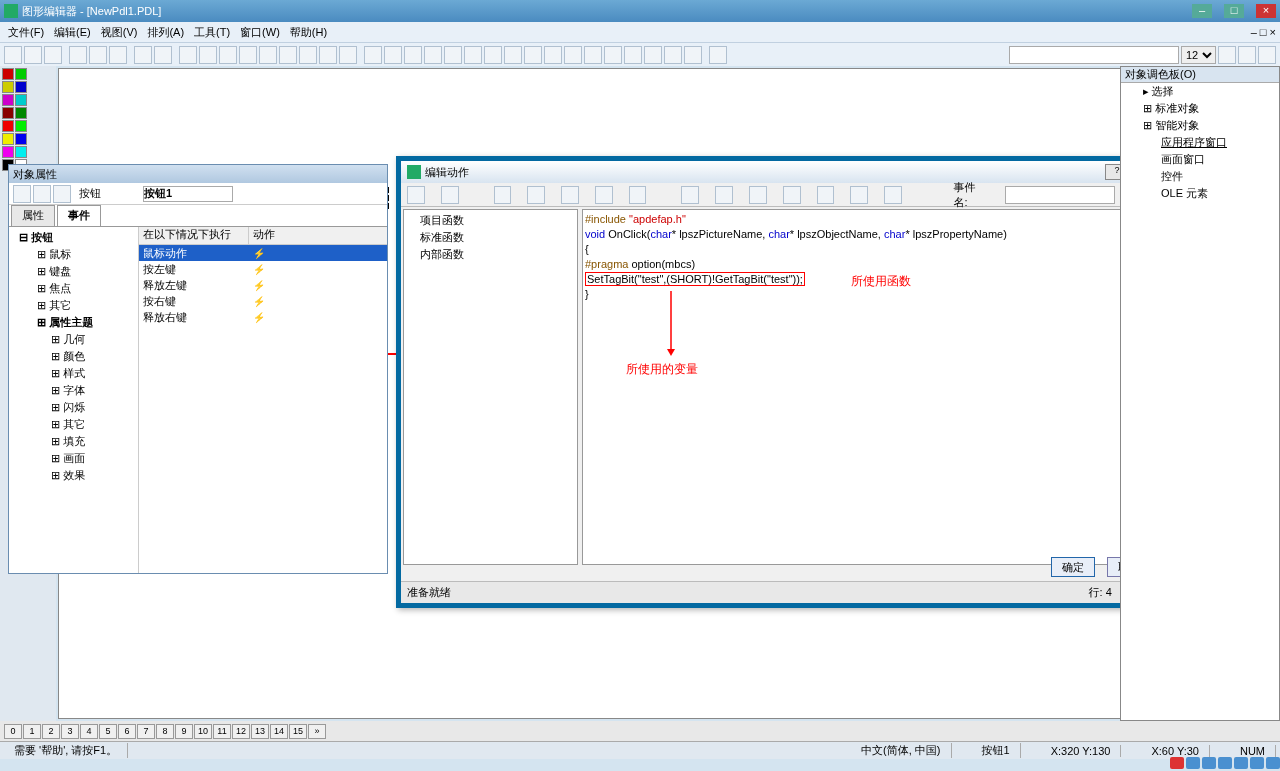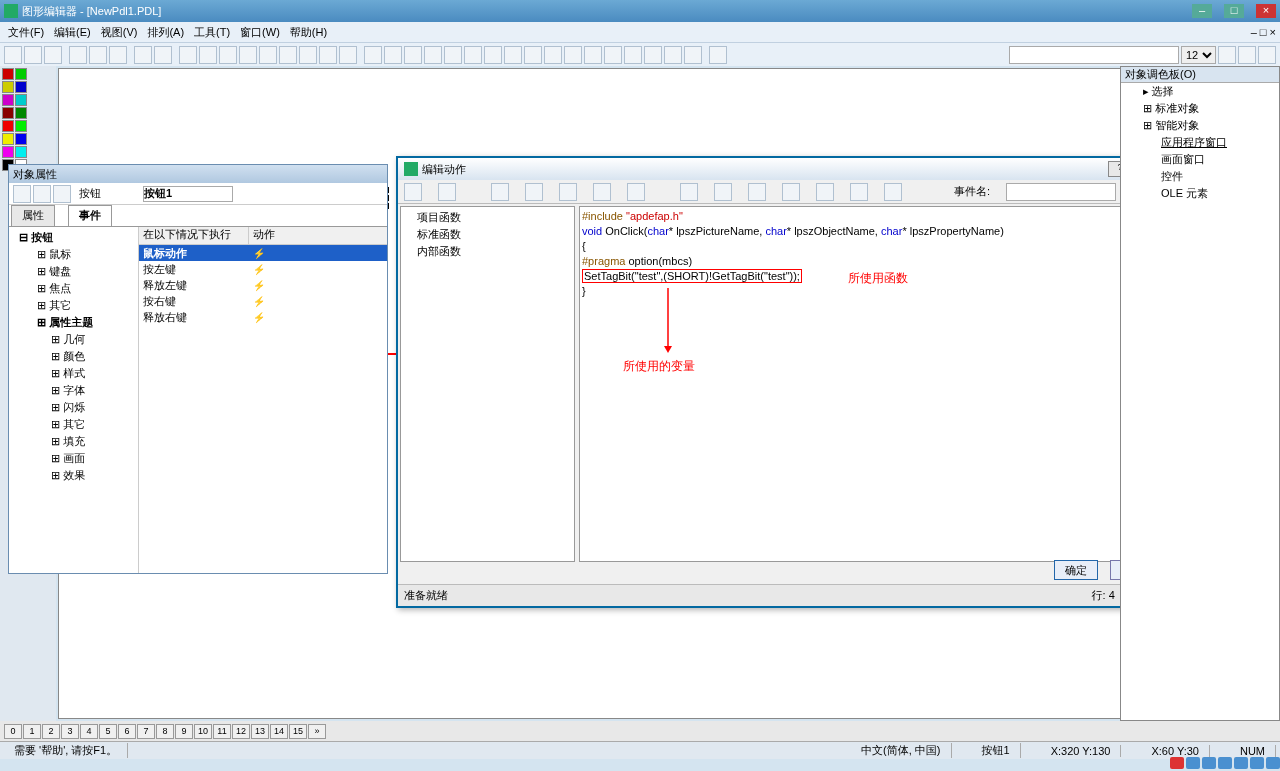--- a/index.html
+++ b/index.html
@@ -26,39 +26,39 @@
 .canvas { position: absolute; inset: 2px; background: #fff; background-image: radial-gradient(#bbb 0.5px, transparent 0.5px); background-size: 8px 8px; border: 1px solid #888; }
 .obj-btn { position: absolute; top: 118px; left: 280px; width: 50px; height: 22px; border: 2px dashed #000; background: #efefef; text-align: center; line-height: 18px; }
 .arrow1 { position: absolute; top: 138px; left: 290px; width: 2px; height: 135px; background: red; transform: rotate(10deg); }
 .arrow2 { position: absolute; top: 284px; left: 262px; width: 290px; height: 2px; background: red; }
 .props-win { position: absolute; top: 164px; left: 8px; width: 380px; height: 410px; background: #fff; border: 1px solid #6a8db0; }
 .props-win .pwt { height: 18px; background: linear-gradient(#d0e0f0, #b0c8e0); padding: 0 4px; display: flex; align-items: center; }
 .props-body { display: flex; height: calc(100% - 18px); flex-direction: column; }
 .props-tb { height: 22px; display: flex; align-items: center; padding: 0 4px; gap: 2px; border-bottom: 1px solid #ccc; }
 .props-tb input { width: 90px; height: 16px; border: 1px solid #aaa; }
 .tabs { height: 22px; display: flex; border-bottom: 1px solid #999; padding-left: 2px; }
-.tabs span { padding: 2px 10px; border: 1px solid #999; border-bottom: none; background: #e8e8e8; margin-right: 13px; }
+.tabs span { padding: 2px 10px; border: 1px solid #999; border-bottom: none; background: #e8e8e8; margin-right: 2px; }
 .tabs .act { background: #fff; font-weight: bold; }
 .props-split { display: flex; flex: 1; }
 .tree { width: 130px; border-right: 1px solid #ccc; padding: 2px; overflow: auto; }
 .tree .item { padding: 1px 0 1px 18px; white-space: nowrap; }
 .tree .item.l1 { padding-left: 8px; font-weight: bold; }
 .tree .item.l2 { padding-left: 26px; }
 .tree .item.l2b { padding-left: 26px; font-weight: bold; }
 .tree .item.l3 { padding-left: 40px; }
 .eventlist { flex: 1; }
 .eventlist .hdr { height: 18px; background: #f0f0f0; border-bottom: 1px solid #ccc; display: flex; }
 .eventlist .hdr span:first-child { width: 110px; padding-left: 4px; border-right: 1px solid #ccc; }
 .eventlist .hdr span:last-child { flex: 1; padding-left: 4px; }
 .eventlist .row { display: flex; height: 16px; align-items: center; }
 .eventlist .row span:first-child { width: 110px; padding-left: 4px; }
 .eventlist .row span:last-child { flex: 1; }
-.eventlist .sel { background: #1e60c8; color: #fff; font-weight: bold; }
+.eventlist .sel { background: #1e60c8; color: #fff; }
 .bolt { color: #0a0; font-size: 10px; }
-.action-win { position: absolute; top: 156px; left: 396px; width: 770px; height: 452px; background: #f0f0f0; border: 2px solid #0369a1; box-shadow: 2px 2px 6px rgba(0,0,0,.3); }
+.action-win { position: absolute; top: 156px; left: 396px; width: 770px; height: 452px; background: #f0f0f0; border: 5px solid #0369a1; box-shadow: 2px 2px 6px rgba(0,0,0,.3); }
 .action-win .awt { height: 22px; background: linear-gradient(#fff, #d8e4f0); display: flex; align-items: center; padding: 0 6px; }
 .action-win .awt .winbtns2 { margin-left: auto; display: flex; gap: 2px; }
 .action-win .awt .winbtns2 span { width: 24px; height: 16px; border: 1px solid #888; background: #e8e8e8; text-align: center; font-size: 9px; }
 .action-win .awt .winbtns2 .x { background: #d04030; color: #fff; }
 .action-tb { height: 24px; display: flex; align-items: center; padding: 0 6px; gap: 16px; border-bottom: 1px solid #bbb; }
 .action-tb input { width: 110px; height: 18px; border: 1px solid #aaa; }
 .action-body { display: flex; height: 360px; }
 .fn-tree { width: 175px; border: 1px solid #999; margin: 2px; padding: 2px; background: #fff; }
 .fn-tree .fi { padding: 1px 0 1px 14px; }
 .code { flex: 1; border: 1px solid #999; margin: 2px; padding: 2px; background: #fff; font-family: monospace; font-size: 11px; line-height: 14px; white-space: pre; overflow: auto; }

